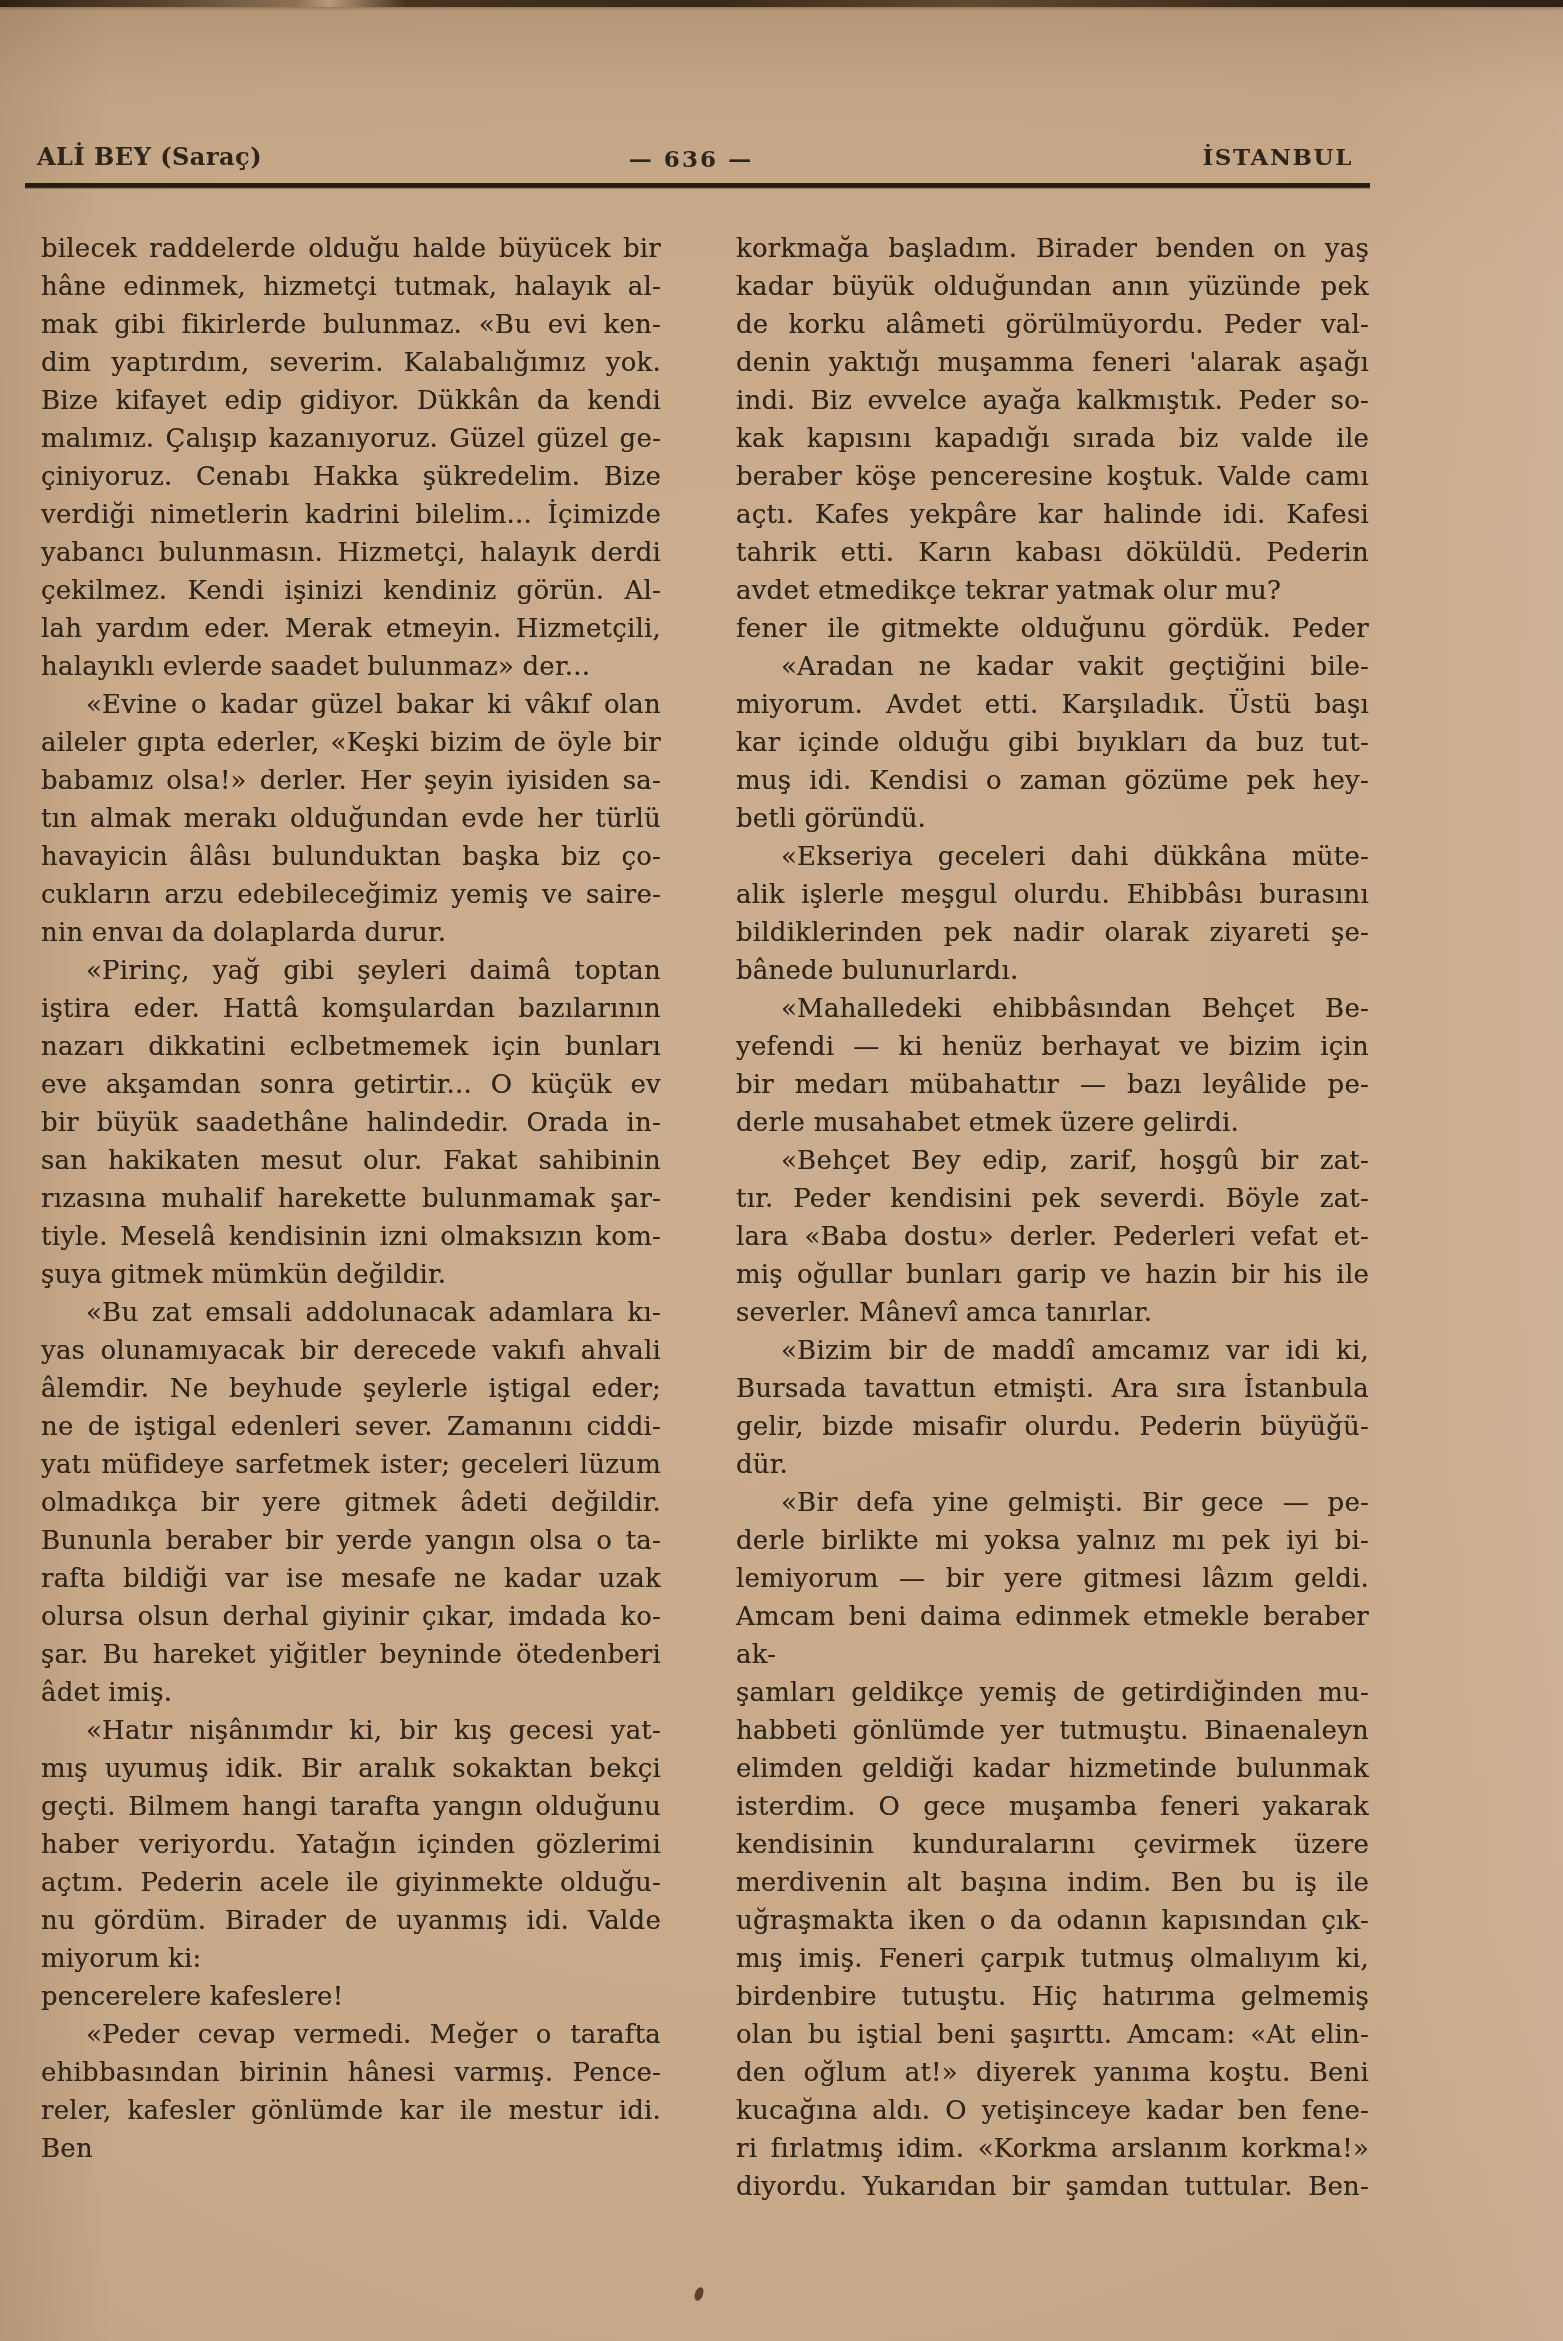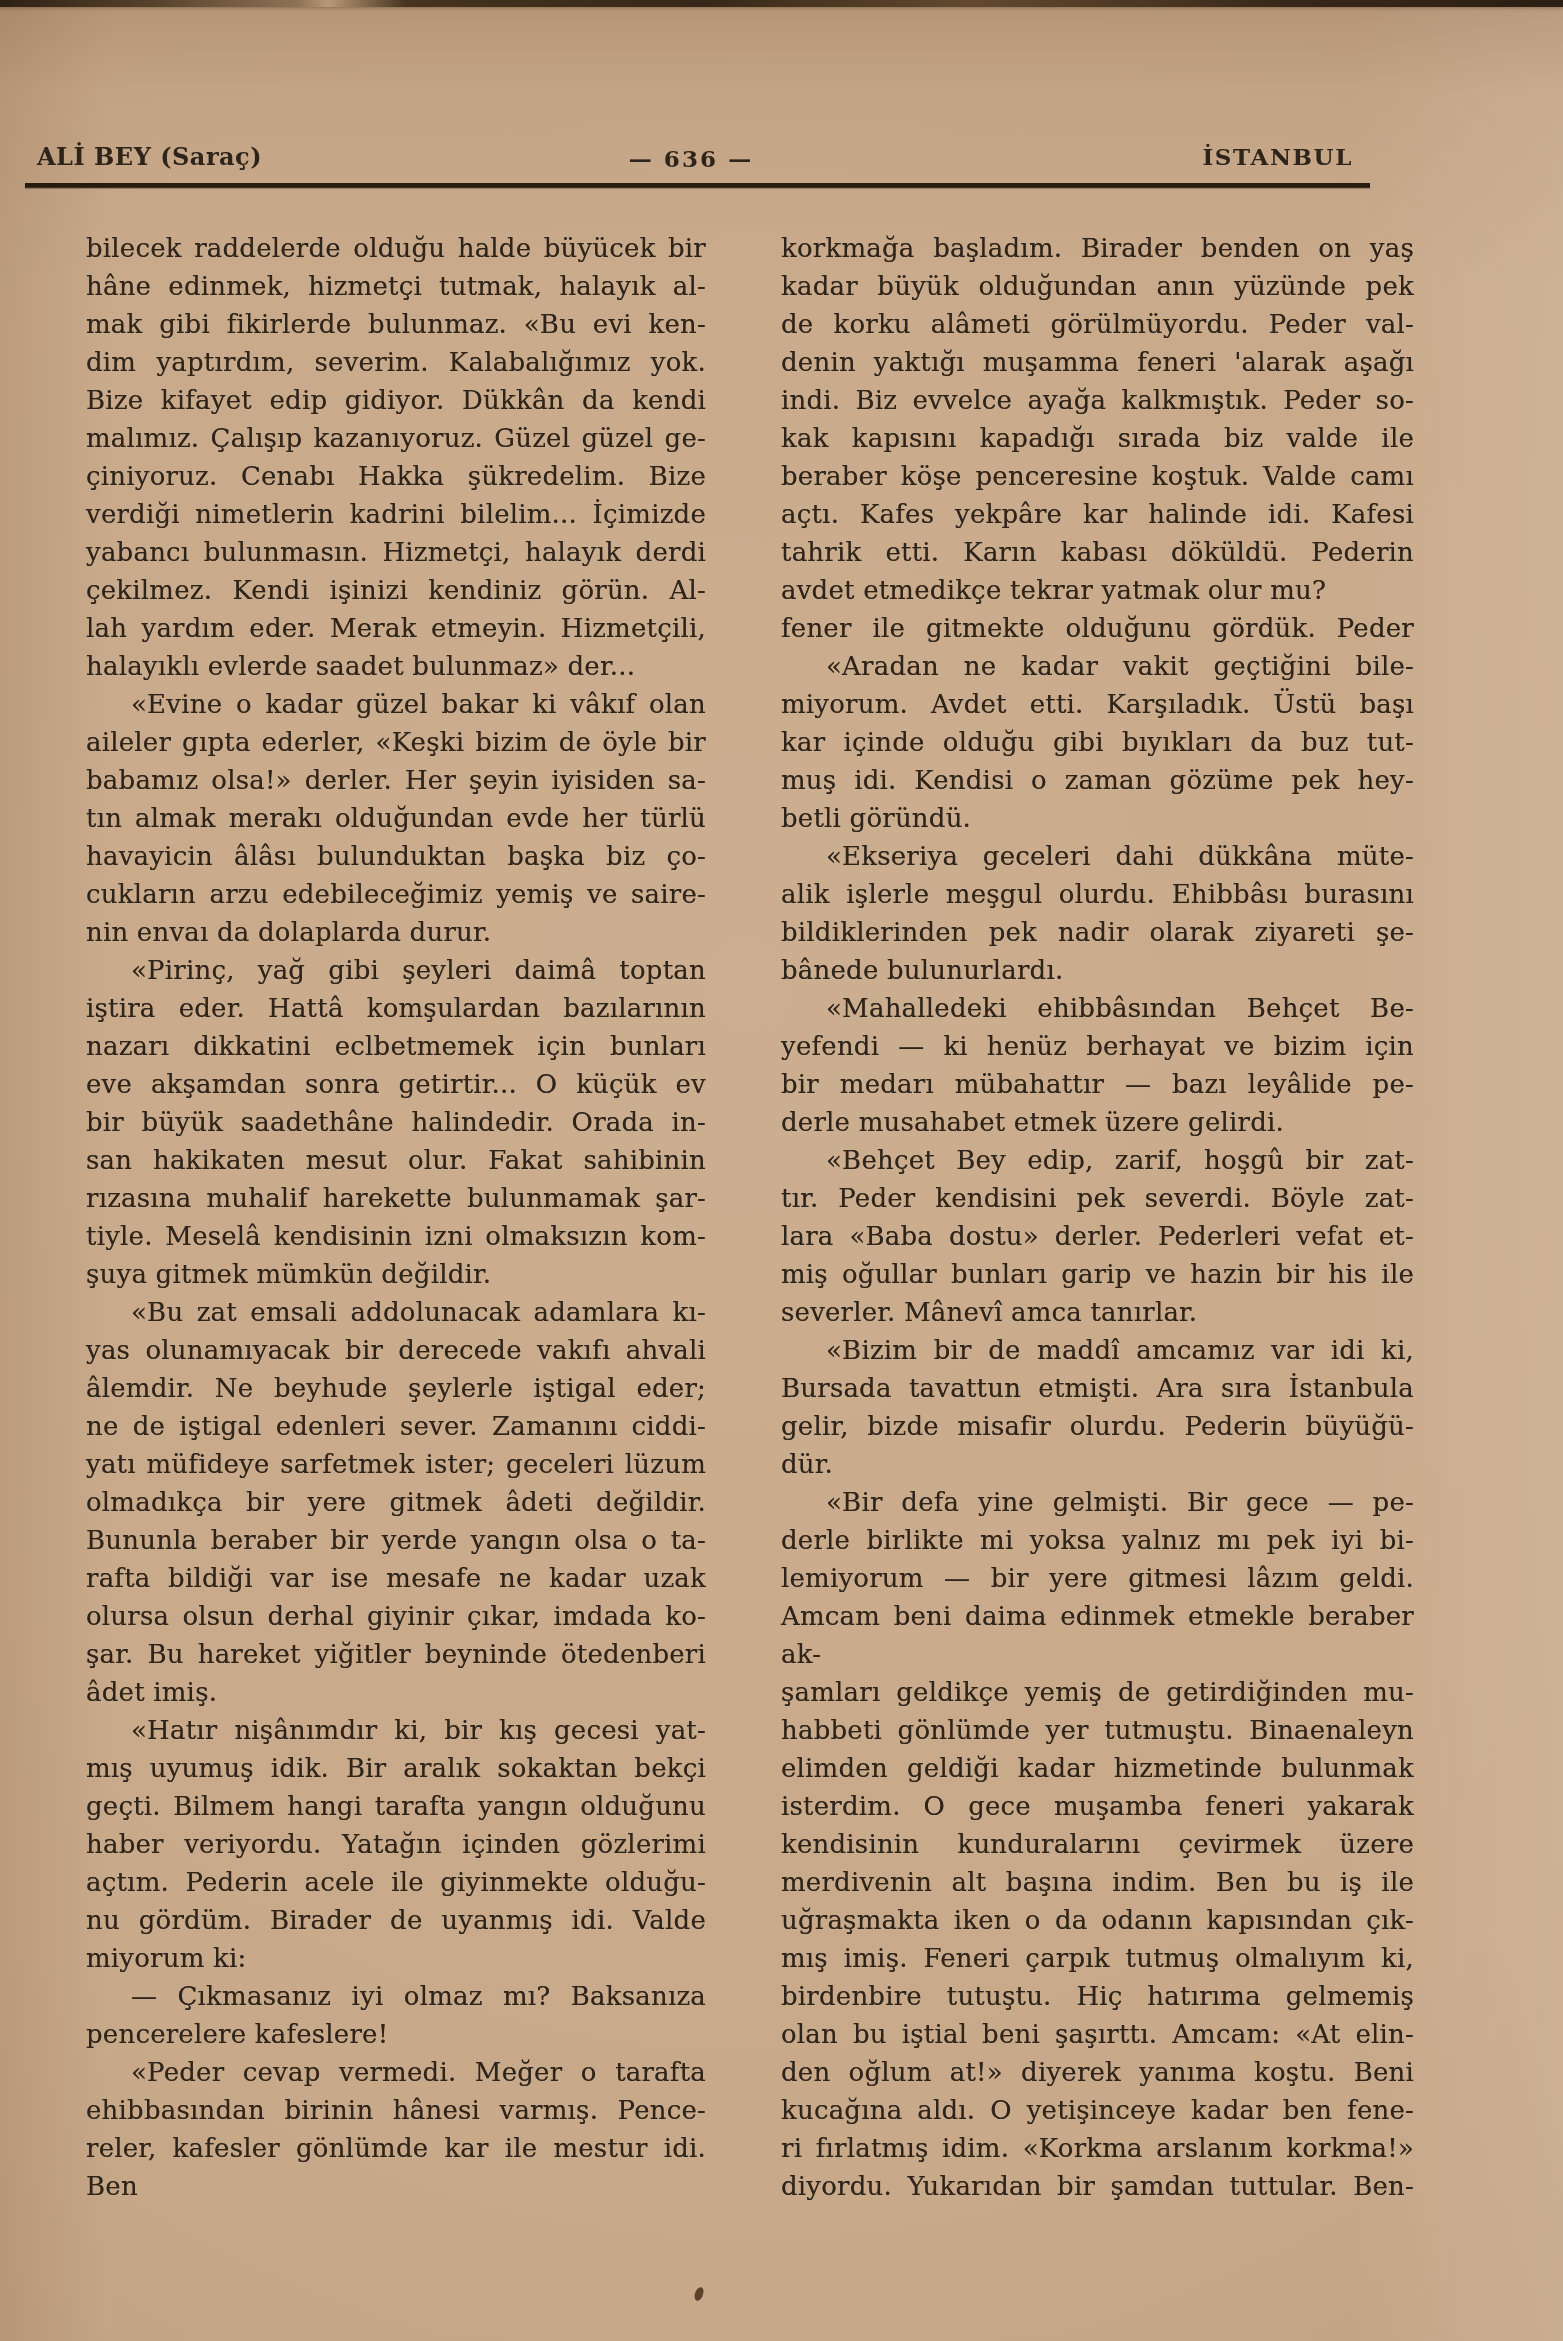--- a/index.html
+++ b/index.html
@@ -44,21 +44,20 @@
     background: #271b10;
     box-shadow: 0 1.1px 0.5px rgba(42,29,18,0.3), inset 0 -1.1px 0 rgba(200,170,140,0.15);
   }
   .col {
     position: absolute;
     top: 229px;
     font-size: 26px;
     line-height: 38px;
     letter-spacing: 0.2px;
     text-shadow: 0 0 0.5px rgba(47,37,27,0.55);
-    margin-left: 45px;
   }
   .col-left  { left: 41px;   width: 620px; }
   .col-right { left: 736px; width: 633px; }
   .line {
     text-align: justify;
     text-align-last: justify;
     white-space: nowrap; 
   }
   .line { white-space: normal; }
   .line.end { text-align-last: left; }
@@ -126,21 +125,20 @@
     <div class="line">olursa olsun derhal giyinir çıkar, imdada ko-</div>
     <div class="line">şar. Bu hareket yiğitler beyninde ötedenberi</div>
     <div class="line end">âdet imiş.</div>
     <div class="line indent">«Hatır nişânımdır ki, bir kış gecesi yat-</div>
     <div class="line">mış uyumuş idik. Bir aralık sokaktan bekçi</div>
     <div class="line">geçti. Bilmem hangi tarafta yangın olduğunu</div>
     <div class="line">haber veriyordu. Yatağın içinden gözlerimi</div>
     <div class="line">açtım. Pederin acele ile giyinmekte olduğu-</div>
     <div class="line">nu gördüm. Birader de uyanmış idi. Valde</div>
     <div class="line end">miyorum ki:</div>
-    <div class="line indent">— Çıkmasanız iyi olmaz mı? Baksanıza</div>
     <div class="line end">pencerelere kafeslere!</div>
     <div class="line indent">«Peder cevap vermedi. Meğer o tarafta</div>
     <div class="line">ehibbasından birinin hânesi varmış. Pence-</div>
     <div class="line">reler, kafesler gönlümde kar ile mestur idi. Ben</div>
   </div>
 
 <div class="col col-right">
     <div class="line">korkmağa başladım. Birader benden on yaş</div>
     <div class="line">kadar büyük olduğundan anın yüzünde pek</div>
     <div class="line">de korku alâmeti görülmüyordu. Peder val-</div>

